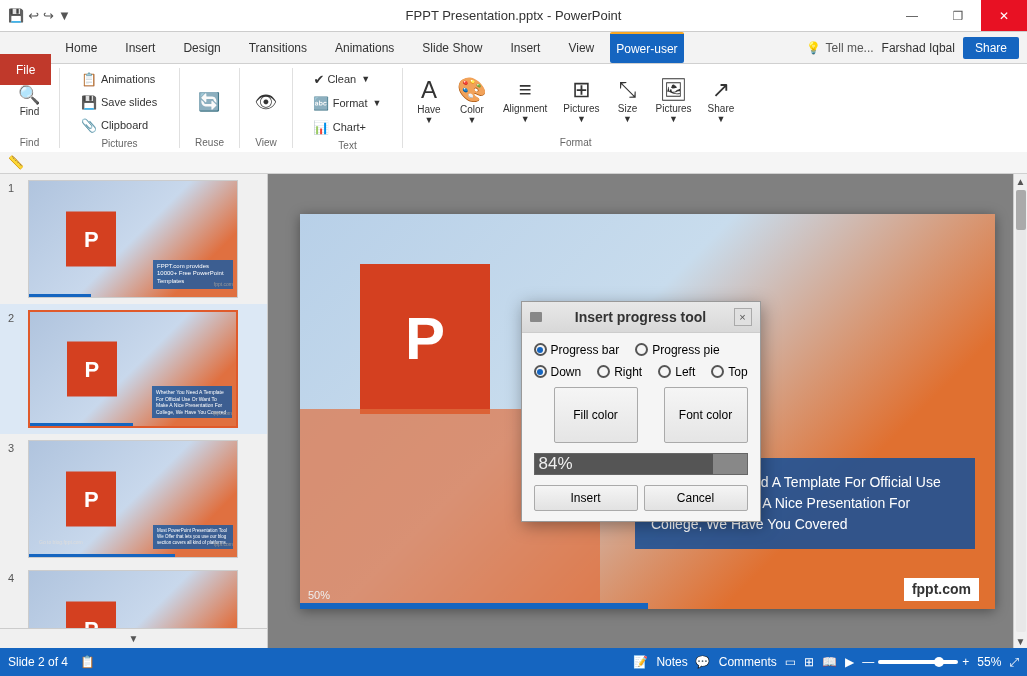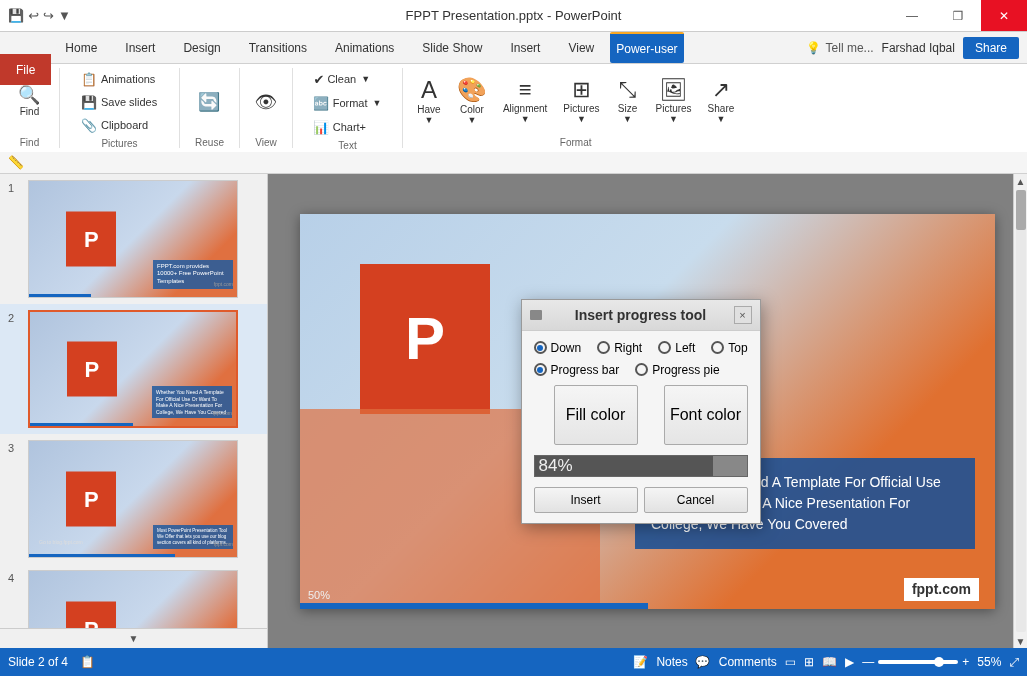--- a/index.html
+++ b/index.html
@@ -478,21 +478,21 @@
     .dialog-buttons-row {
       display: flex;
       gap: 6px;
       margin-bottom: 10px;
     }
     .dialog-btn {
       flex: 1;
       padding: 20px 0;
       border: 1px solid #aaa;
       background: linear-gradient(to bottom, #f5f5f5, #e5e5e5);
-      font-size: 16px;
+      font-size: 12px;
       cursor: pointer;
       border-radius: 2px;
       text-align: center;
       margin-left: 20px;
     }
     .dialog-progress-bar {
       height: 22px;
       background: #888;
       border: 1px solid #666;
       margin-bottom: 10px;
@@ -774,51 +774,51 @@
     <div class="dialog-overlay" style="position: absolute; inset: 0px 14px 0px 0px; display: flex; align-items: center; justify-content: center;">
       <div class="dialog">
         <div class="dialog-titlebar">
           <div style="width:18px">
             <div style="width:12px;height:10px;background:#888;border-radius:1px"></div>
           </div>
           <div class="dialog-title">Insert progress tool</div>
           <div class="dialog-close">×</div>
         </div>
         <div class="dialog-body">
+
+          <div class="radio-row">
+            <label class="radio-item">
+              <div class="radio-input checked"></div>
+              <span>Progress bar</span>
+            </label>
+            <label class="radio-item">
+              <div class="radio-input"></div>
+              <span>Progress pie</span>
+            </label>
+          </div>
 
           <div class="radio-row">
             <label class="radio-item">
               <div class="radio-input checked"></div>
               <span>Down</span>
             </label>
             <label class="radio-item">
               <div class="radio-input"></div>
               <span>Right</span>
             </label>
             <label class="radio-item">
               <div class="radio-input"></div>
               <span>Left</span>
             </label>
             <label class="radio-item">
               <div class="radio-input"></div>
               <span>Top</span>
             </label>
           </div>
 
-          <div class="radio-row">
-            <label class="radio-item">
-              <div class="radio-input checked"></div>
-              <span>Progress bar</span>
-            </label>
-            <label class="radio-item">
-              <div class="radio-input"></div>
-              <span>Progress pie</span>
-            </label>
-          </div>
-
 
           <div class="dialog-buttons-row">
             <button class="dialog-btn">Fill color</button>
             <button class="dialog-btn">Font color</button>
           </div>
 
           <div class="dialog-progress-bar">
             <div class="dialog-progress-fill"></div>
             <span class="dialog-progress-text">84%</span>
           </div>

